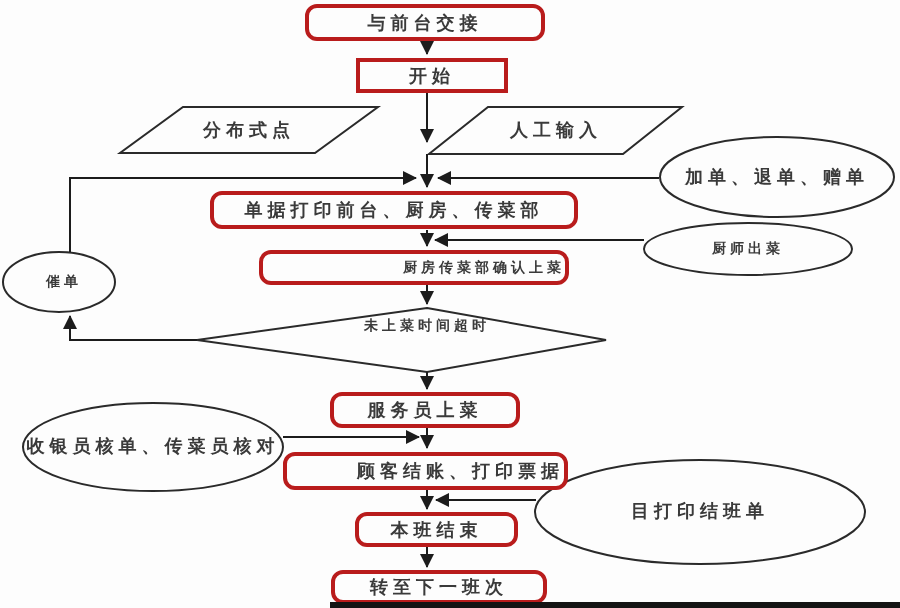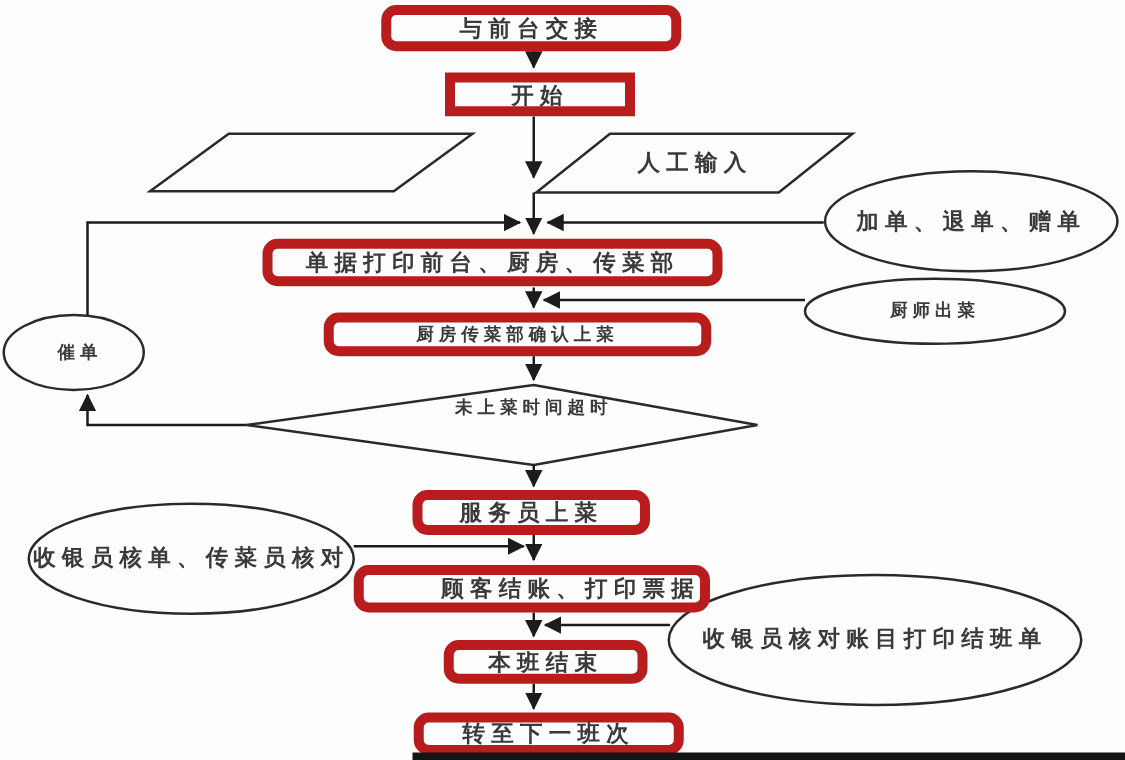--- a/index.html
+++ b/index.html
@@ -13,21 +13,21 @@
   svg.layer{position:absolute;left:0;top:0;width:900px;height:608px;}
   .node{
     position:absolute;
     display:flex;align-items:center;justify-content:center;
     color:#3a3a3a;font-weight:bold;
     text-align:center;
     box-sizing:border-box;
     white-space:nowrap;
   }
   .shape{
-    border:8px solid #b91c1c;background:#fdfdfd;
+    border:4px solid #b91c1c;background:#fdfdfd;
   }
   .round{border-radius:12px;}
   .sharp{border-radius:0;}
   .label{background:transparent;border:none;}
   .fs18{font-size:18px;letter-spacing:5px;}
   .fs17{font-size:14px;letter-spacing:4px;}
   .twoline{flex-direction:row;line-height:1.55;}
   #bottom-bar{
     position:absolute;left:330px;top:602px;width:570px;height:6px;
     background:#141414;
@@ -89,40 +89,43 @@
     </div>
 
   <div class="node shape sharp fs18" style="left:356px;top:58px;width:152px;height:35px;">
       <span>开始</span>
     </div>
 
   <div class="node shape round fs18" style="left:210px;top:191px;width:368px;height:38px;">
       <span>单据打印前台、厨房、传菜部</span>
     </div>
 
-  <div class="node shape round fs17" style="left:259px;top:250px;width:310px;height:35px;">
+  <div class="node shape round fs17" style="left:259px;top:250px;width:310px;height:35px;justify-content:flex-end;">
       <span>厨房传菜部确认上菜</span>
     </div>
 
   <div class="node shape round fs18" style="left:330px;top:392px;width:190px;height:36px;">
       <span>服务员上菜</span>
     </div>
 
   <div class="node shape round fs18" style="left:283px;top:452px;width:285px;height:38px;justify-content:flex-end;">
       <span>顾客结账、打印票据</span>
     </div>
 
   <div class="node shape round fs18" style="left:355px;top:512px;width:163px;height:35px;">
       <span>本班结束</span>
     </div>
 
   <div class="node shape round fs18" style="left:331px;top:570px;width:216px;height:34px;">
       <span>转至下一班次</span>
     </div>
 
+  <div class="node label fs18" style="left:149px;top:113px;width:200px;height:34px;">
+      <span>分布式点</span>
+    </div>
 
   <div class="node label fs18" style="left:456px;top:113px;width:200px;height:34px;">
       <span>人工输入</span>
     </div>
 
   <div class="node label fs18 twoline" style="left:660px;top:147px;width:234px;height:62px;">
     <span>加单、退单、</span>
     <span>赠单</span>
   </div>
 
@@ -137,18 +140,17 @@
   <div class="node label fs17" style="left:292px;top:311px;width:270px;height:30px;">
       <span>未上菜时间超时</span>
     </div>
 
   <div class="node label fs18 twoline" style="left:23px;top:417px;width:260px;height:60px;">
     <span>收银员核单、</span>
     <span>传菜员核对</span>
   </div>
 
   <div class="node label fs18 twoline" style="left:535px;top:482px;width:330px;height:60px;">
-    <span>收银员核对账</span>
     <span>目打印结班单</span>
   </div>
 
   <div id="bottom-bar"></div>
 </div>
 
 </body></html>

